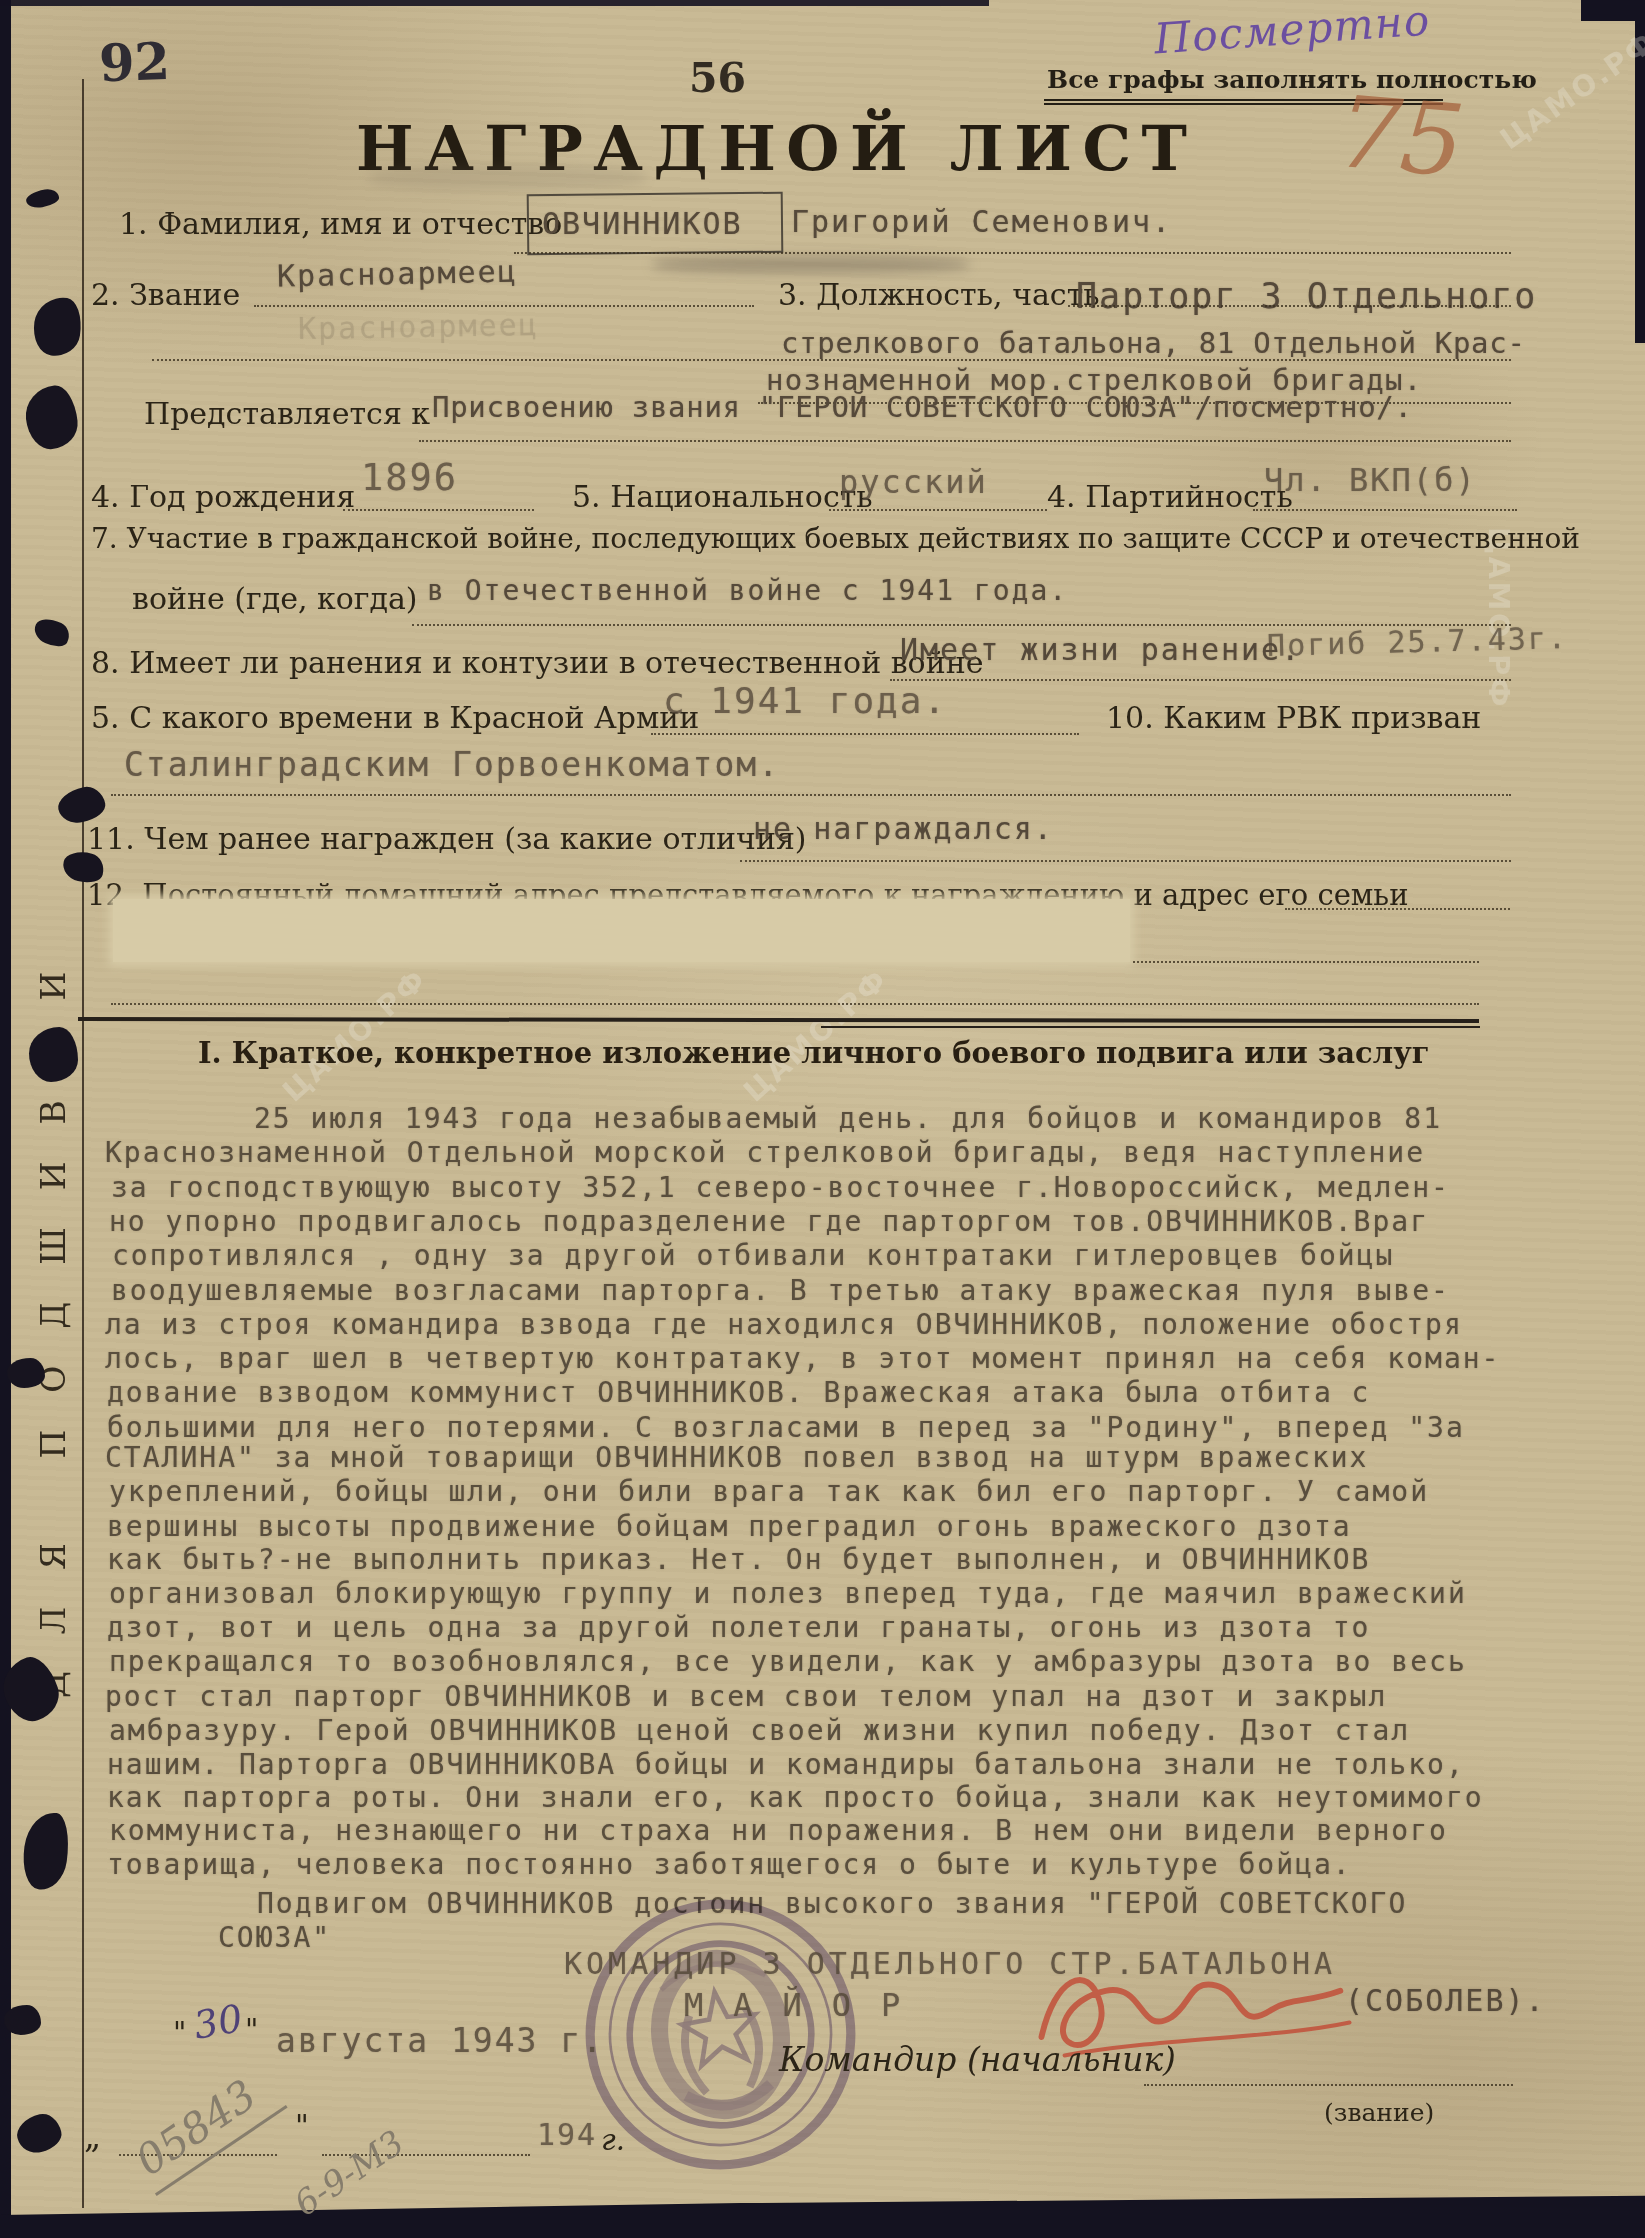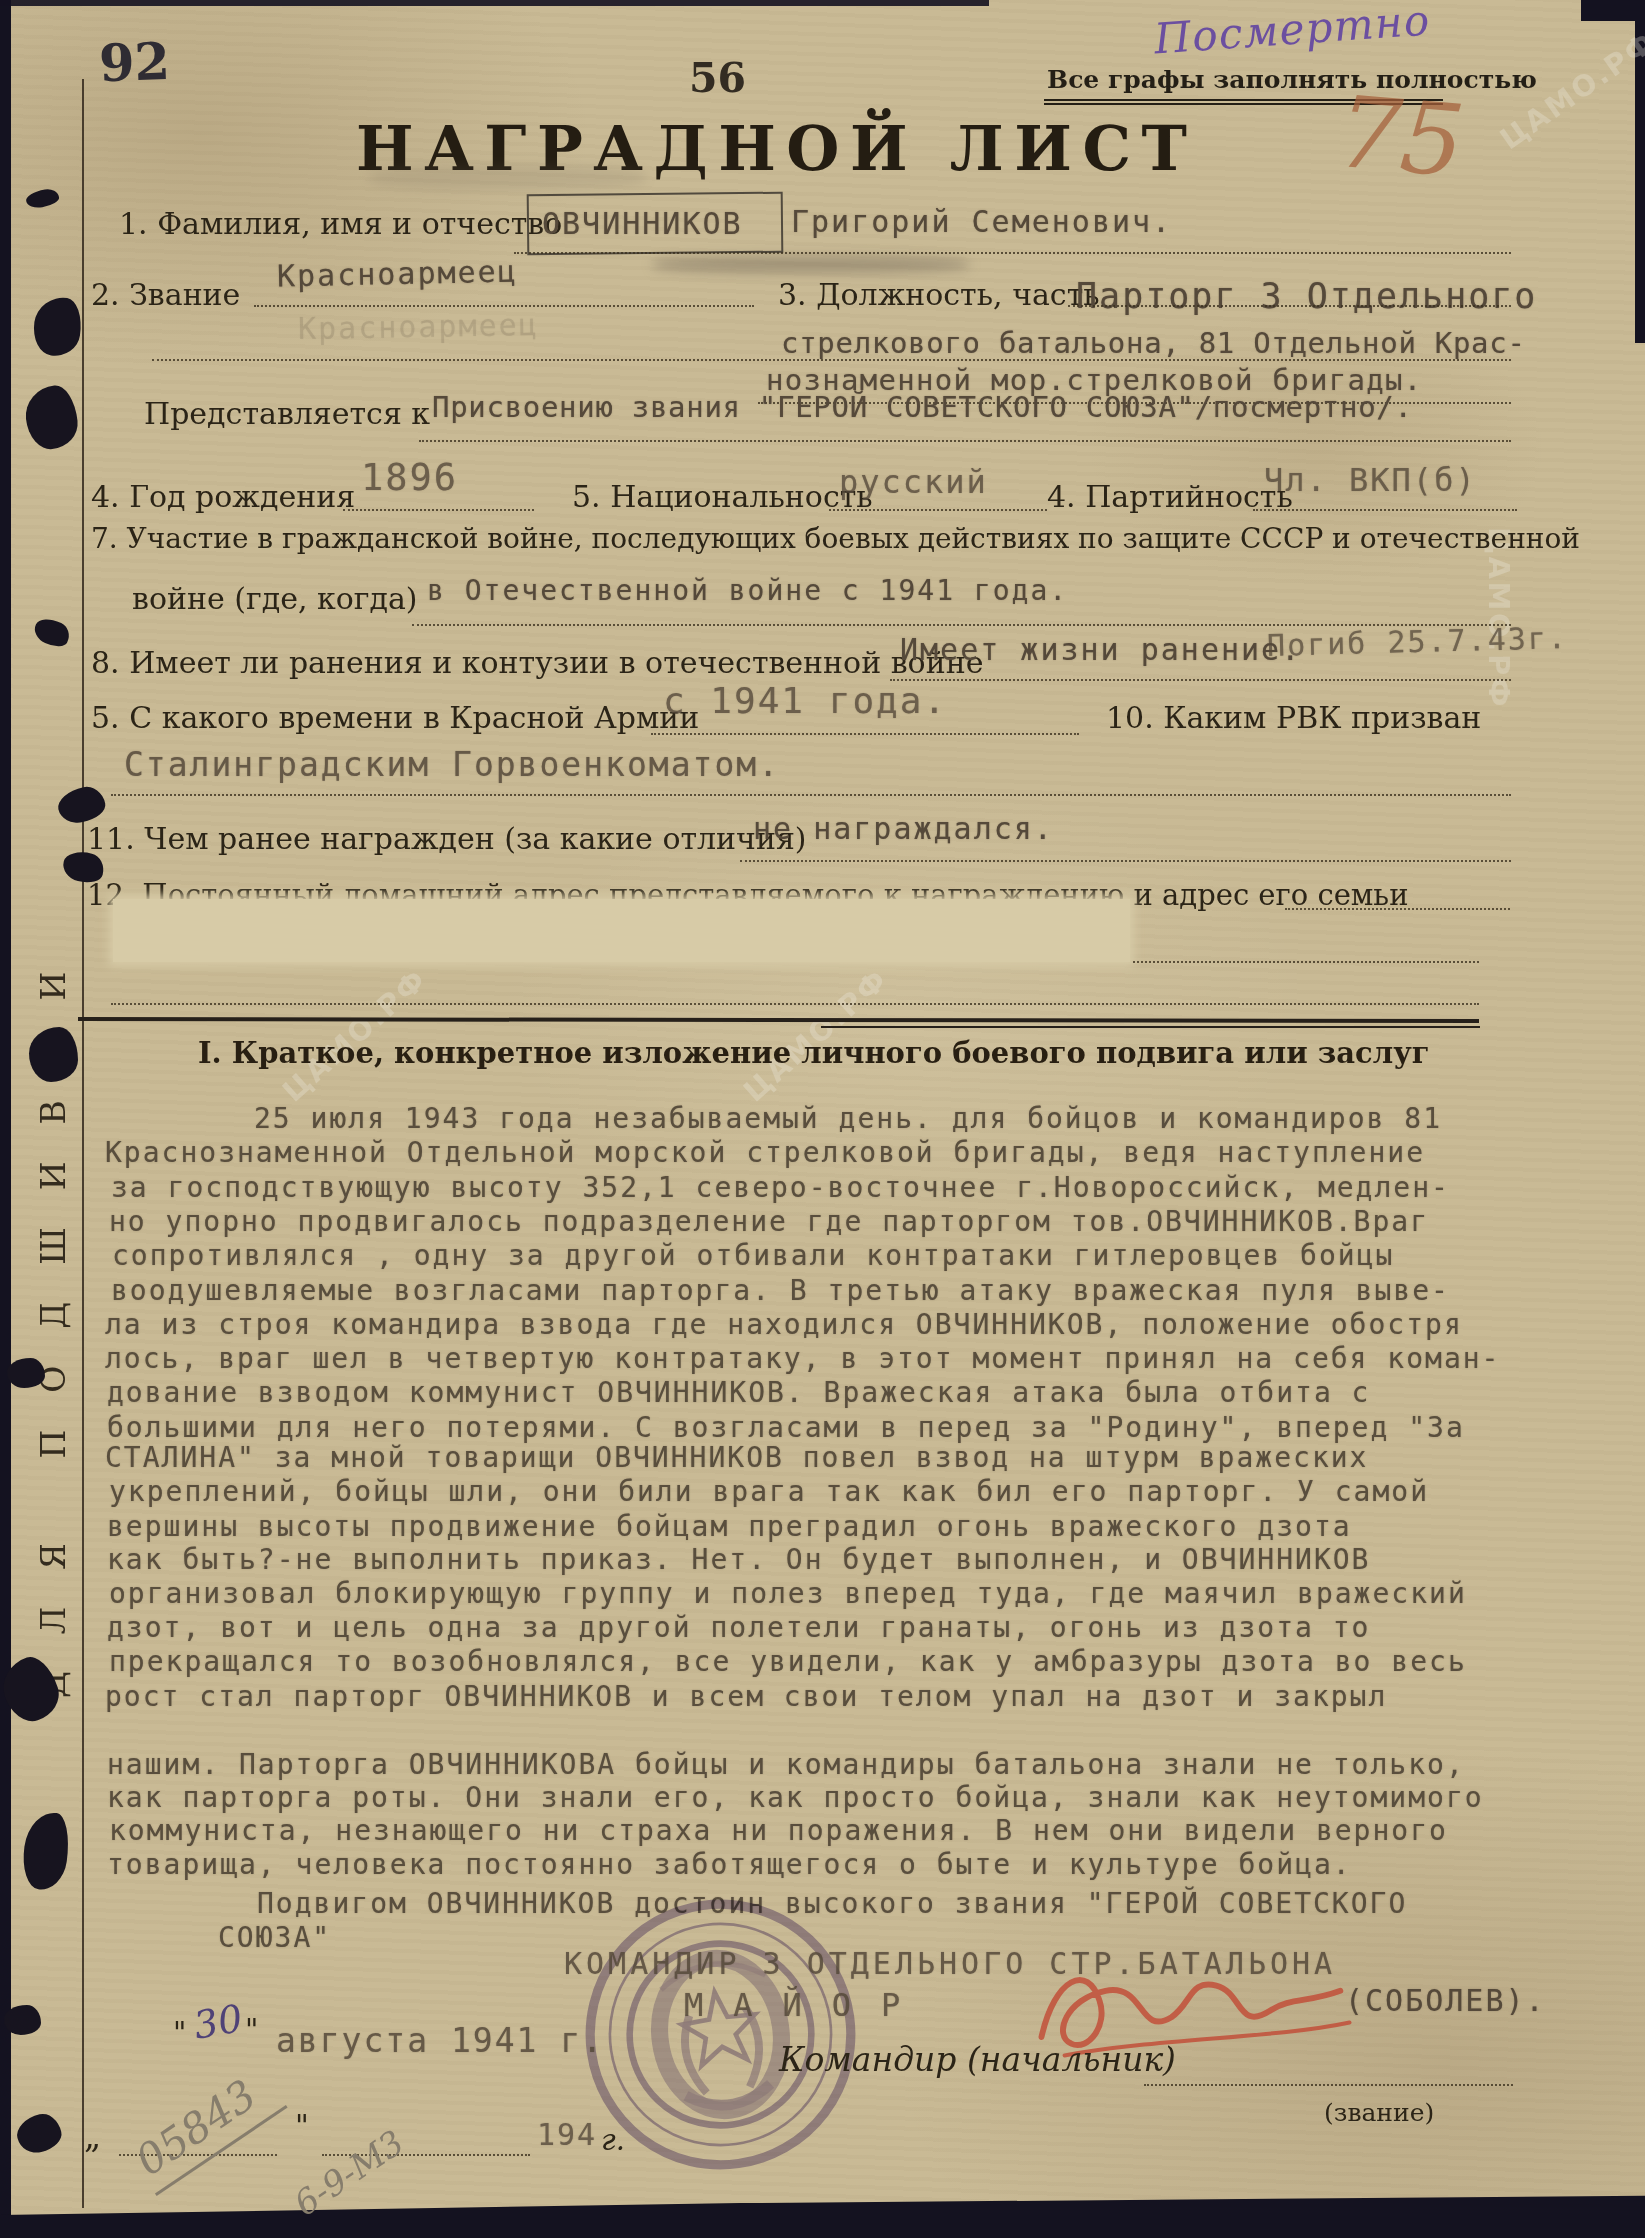--- a/index.html
+++ b/index.html
@@ -142,20 +142,21 @@
   <div class="abs bw" style="left:107px;top:1376px;">дование взводом коммунист ОВЧИННИКОВ. Вражеская атака была отбита с</div>
   <div class="abs bw" style="left:107px;top:1411px;">большими для него потерями. С возгласами в перед за "Родину", вперед "За</div>
   <div class="abs bw" style="left:105px;top:1441px;">СТАЛИНА" за мной товарищи ОВЧИННИКОВ повел взвод на штурм вражеских</div>
   <div class="abs bw" style="left:109px;top:1475px;">укреплений, бойцы шли, они били врага так  как бил его парторг. У самой</div>
   <div class="abs bw" style="left:107px;top:1543px;">как быть?-не выполнить приказ. Нет. Он будет выполнен, и ОВЧИННИКОВ</div>
   <div class="abs bw" style="left:107px;top:1510px;">вершины высоты продвижение бойцам преградил огонь вражеского дзота</div>
   <div class="abs bw" style="left:109px;top:1577px;">организовал блокирующую группу  и полез вперед туда, где маячил вражеский</div>
   <div class="abs bw" style="left:107px;top:1611px;">дзот, вот и цель одна за другой полетели гранаты, огонь из дзота то</div>
   <div class="abs bw" style="left:109px;top:1645px;">прекращался  то возобновлялся, все увидели, как у амбразуры дзота во весь</div>
   <div class="abs bw" style="left:105px;top:1680px;">рост стал парторг ОВЧИННИКОВ и всем свои телом упал на дзот и закрыл</div>
+  <div class="abs bw" style="left:109px;top:1714px;">амбразуру. Герой  ОВЧИННИКОВ ценой своей жизни купил победу. Дзот стал</div>
   <div class="abs bw" style="left:107px;top:1748px;">нашим. Парторга ОВЧИННИКОВА  бойцы и командиры батальона знали не только,</div>
   <div class="abs bw" style="left:107px;top:1781px;">как парторга роты. Они знали его, как просто бойца, знали как неутомимого</div>
   <div class="abs bw" style="left:109px;top:1814px;">коммуниста, незнающего ни страха  ни поражения. В нем они видели верного</div>
   <div class="abs bw" style="left:107px;top:1848px;">товарища, человека постоянно заботящегося о быте и культуре бойца.</div>
   <div class="abs bw" style="left:257px;top:1887px;">Подвигом ОВЧИННИКОВ достоин высокого звания "ГЕРОЙ СОВЕТСКОГО</div>
   <div class="abs bw" style="left:218px;top:1921px;">СОЮЗА"</div>
 
   <svg width="283" height="283" viewBox="0 0 430 430" style="position:absolute;left:579px;top:1893px;opacity:.55;mix-blend-mode:multiply;transform:rotate(-8deg);">
     <g fill="none" stroke="#7b66aa">
       <circle cx="215" cy="215" r="198" stroke-width="14"></circle>
@@ -175,21 +176,21 @@
     <g fill="none" stroke="#c2503a" stroke-width="9" stroke-linecap="round">
       <path d="M25 150 C45 60 95 38 113 95 C126 132 96 172 70 160 C42 148 62 92 122 80 C182 68 172 150 222 120 C252 100 250 62 290 72 C330 82 322 142 372 110 C402 90 430 98 478 80"></path>
       <path d="M60 178 C200 152 380 152 492 128" stroke-width="6"></path>
     </g>
   </svg>
   <div class="abs tw" style="left:1345px;top:1983px;font-size:30px;">(СОБОЛЕВ).</div>
 
   <div class="abs lbl" style="left:173px;top:2016px;font-size:29px;">"</div>
   <div class="abs" style="left:194px;top:2000px;font-size:38px;font-style:italic;color:#4f4277;transform:rotate(-10deg);">30</div>
   <div class="abs lbl" style="left:245px;top:2013px;font-size:29px;">"</div>
-  <div class="abs tw" style="left:276px;top:2021px;font-size:33px;opacity:.85;">августа 1941 г.</div>
+  <div class="abs tw" style="left:276px;top:2021px;font-size:33px;opacity:.85;">августа 1943 г.</div>
   <div class="abs lbl" style="left:779px;top:2040px;font-size:33px;font-style:italic;">Командир (начальник)</div>
   <div class="dot" style="left:1144px;top:2084px;width:369px;"></div>
   <div class="abs lbl" style="left:1324px;top:2098px;font-size:25px;">(звание)</div>
 
   <div class="abs lbl" style="left:84px;top:2117px;font-size:33px;">„</div>
   <div class="dot" style="left:119px;top:2154px;width:158px;"></div>
   <div class="abs lbl" style="left:295px;top:2108px;font-size:30px;">"</div>
   <div class="dot" style="left:322px;top:2154px;width:208px;"></div>
   <div class="abs tw" style="left:537px;top:2117px;font-size:30px;opacity:.8;">194</div>
   <div class="abs lbl" style="left:601px;top:2123px;font-size:29px;font-style:italic;">г.</div>

